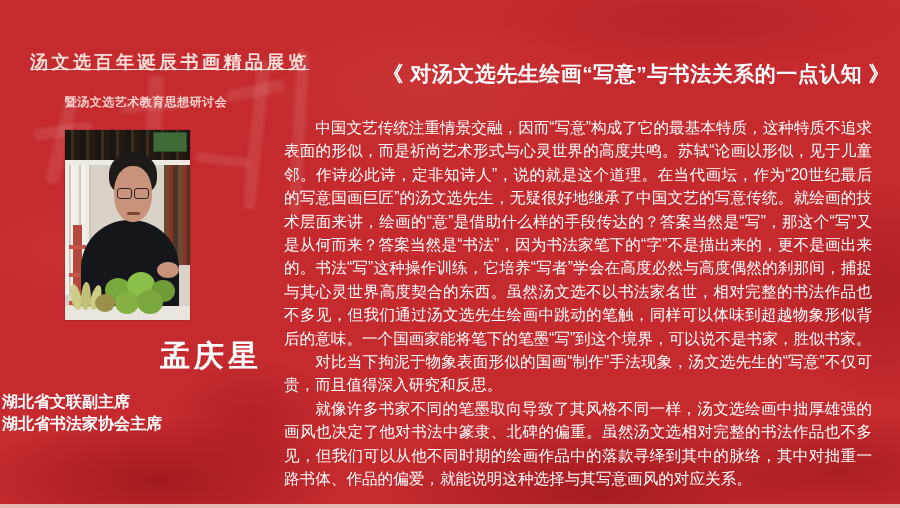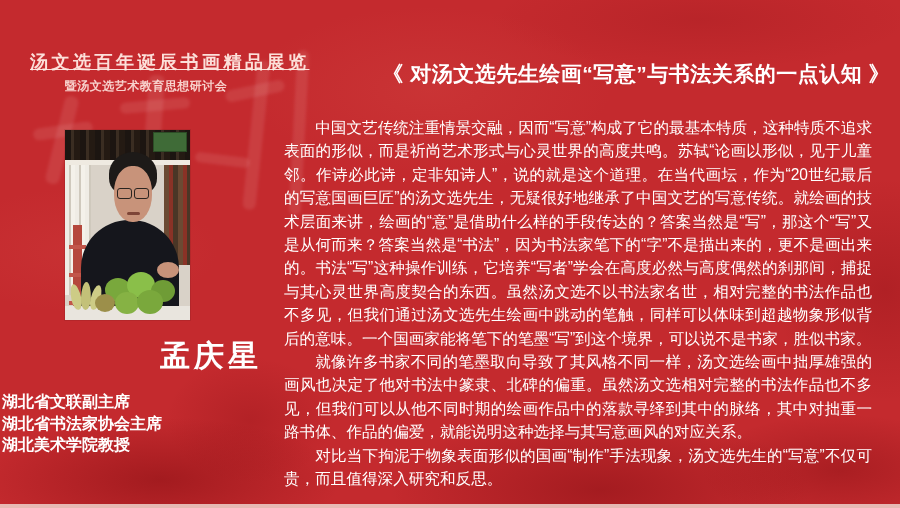--- a/index.html
+++ b/index.html
@@ -29,21 +29,21 @@
   .wm .s3{left:120px;top:70px;width:16px;height:120px;transform:rotate(4deg);}
   .wm .s4{left:95px;top:95px;width:70px;height:11px;transform:rotate(-5deg);}
   .wm .s5{left:200px;top:80px;width:60px;height:12px;transform:rotate(-12deg);}
   .wm .s6{left:225px;top:55px;width:13px;height:150px;transform:rotate(6deg);}
   .wm .s7{left:268px;top:45px;width:12px;height:165px;transform:rotate(3deg);}
   .wm .s8{left:170px;top:150px;width:55px;height:10px;transform:rotate(7deg);}
 
   
   .event-head{position:absolute;left:30px;top:50px;width:232px;text-align:center;color:rgba(255,233,227,.95);}
   .event-line1{font-size:18px;font-weight:bold;letter-spacing:3.5px;white-space:nowrap;text-decoration:underline;}
-  .event-line2{font-size:12px;font-weight:bold;letter-spacing:.5px;margin-top:4px;white-space:nowrap;opacity:.92;}
+  .event-line2{font-size:12px;font-weight:bold;letter-spacing:.5px;margin-top:20px;white-space:nowrap;opacity:.92;}
 
   .photo{position:absolute;left:65px;top:130px;width:125px;height:190px;background:#d9d2c8;overflow:hidden;box-shadow:0 0 0 1px rgba(0,0,0,.08);}
   .ph-books-top{position:absolute;left:0;top:0;width:125px;height:30px;
     background:repeating-linear-gradient(90deg,#1c1511 0 6px,#3a2d22 6px 9px,#241a13 9px 15px);}
   .ph-greenbox{position:absolute;right:3px;top:2px;width:32px;height:18px;background:#3f6b37;border:1px solid #2c4d26;}
   .ph-shelfline{position:absolute;left:0;top:30px;width:125px;height:5px;background:#efeae1;}
   .ph-leftbooks{position:absolute;left:0;top:35px;width:26px;height:130px;
     background:repeating-linear-gradient(90deg,#efece5 0 4px,#cfc9bd 4px 6px,#f4f1ea 6px 10px);}
   .ph-redladder{position:absolute;left:8px;top:95px;width:9px;height:120px;background:#b5473c;}
   .ph-redladder:before{content:"";position:absolute;left:-4px;top:20px;width:17px;height:4px;background:#c2564a;box-shadow:0 28px 0 #c2564a,0 56px 0 #c2564a;}
@@ -133,24 +133,23 @@
       <i class="f4"></i>
         <i class="f5"></i>
         <i class="f6"></i>
     </div>
   </div>
 
   <div class="speaker-name">孟庆星</div>
   <div class="speaker-titles">
     <div>湖北省文联副主席</div>
     <div>湖北省书法家协会主席</div>
-    <div>湖北美术学院教授</div>
   </div>
 
   <div class="article-title">《 对汤文选先生绘画“写意”与书法关系的一点认知 》</div>
   <div class="article-body">
     <p>中国文艺传统注重情景交融，因而“写意”构成了它的最基本特质，这种特质不追求表面的形似，而是祈尚艺术形式与心灵世界的高度共鸣。苏轼“论画以形似，见于儿童邻。作诗必此诗，定非知诗人”，说的就是这个道理。在当代画坛，作为“20世纪最后的写意国画巨匠”的汤文选先生，无疑很好地继承了中国文艺的写意传统。就绘画的技术层面来讲，绘画的“意”是借助什么样的手段传达的？答案当然是“写”，那这个“写”又是从何而来？答案当然是“书法”，因为书法家笔下的“字”不是描出来的，更不是画出来的。书法“写”这种操作训练，它培养“写者”学会在高度必然与高度偶然的刹那间，捕捉与其心灵世界高度契合的东西。虽然汤文选不以书法家名世，相对完整的书法作品也不多见，但我们通过汤文选先生绘画中跳动的笔触，同样可以体味到超越物象形似背后的意味。一个国画家能将笔下的笔墨“写”到这个境界，可以说不是书家，胜似书家。</p>
+    <p>对比当下拘泥于物象表面形似的国画“制作”手法现象，汤文选先生的“写意”不仅可贵，而且值得深入研究和反思。</p>
     <p>就像许多书家不同的笔墨取向导致了其风格不同一样，汤文选绘画中拙厚雄强的画风也决定了他对书法中篆隶、北碑的偏重。虽然汤文选相对完整的书法作品也不多见，但我们可以从他不同时期的绘画作品中的落款寻绎到其中的脉络，其中对拙重一路书体、作品的偏爱，就能说明这种选择与其写意画风的对应关系。</p>
-    <p>对比当下拘泥于物象表面形似的国画“制作”手法现象，汤文选先生的“写意”不仅可贵，而且值得深入研究和反思。</p>
   </div>
 
   <div class="bottom-edge"></div>
 </div>
 
 </body></html>

